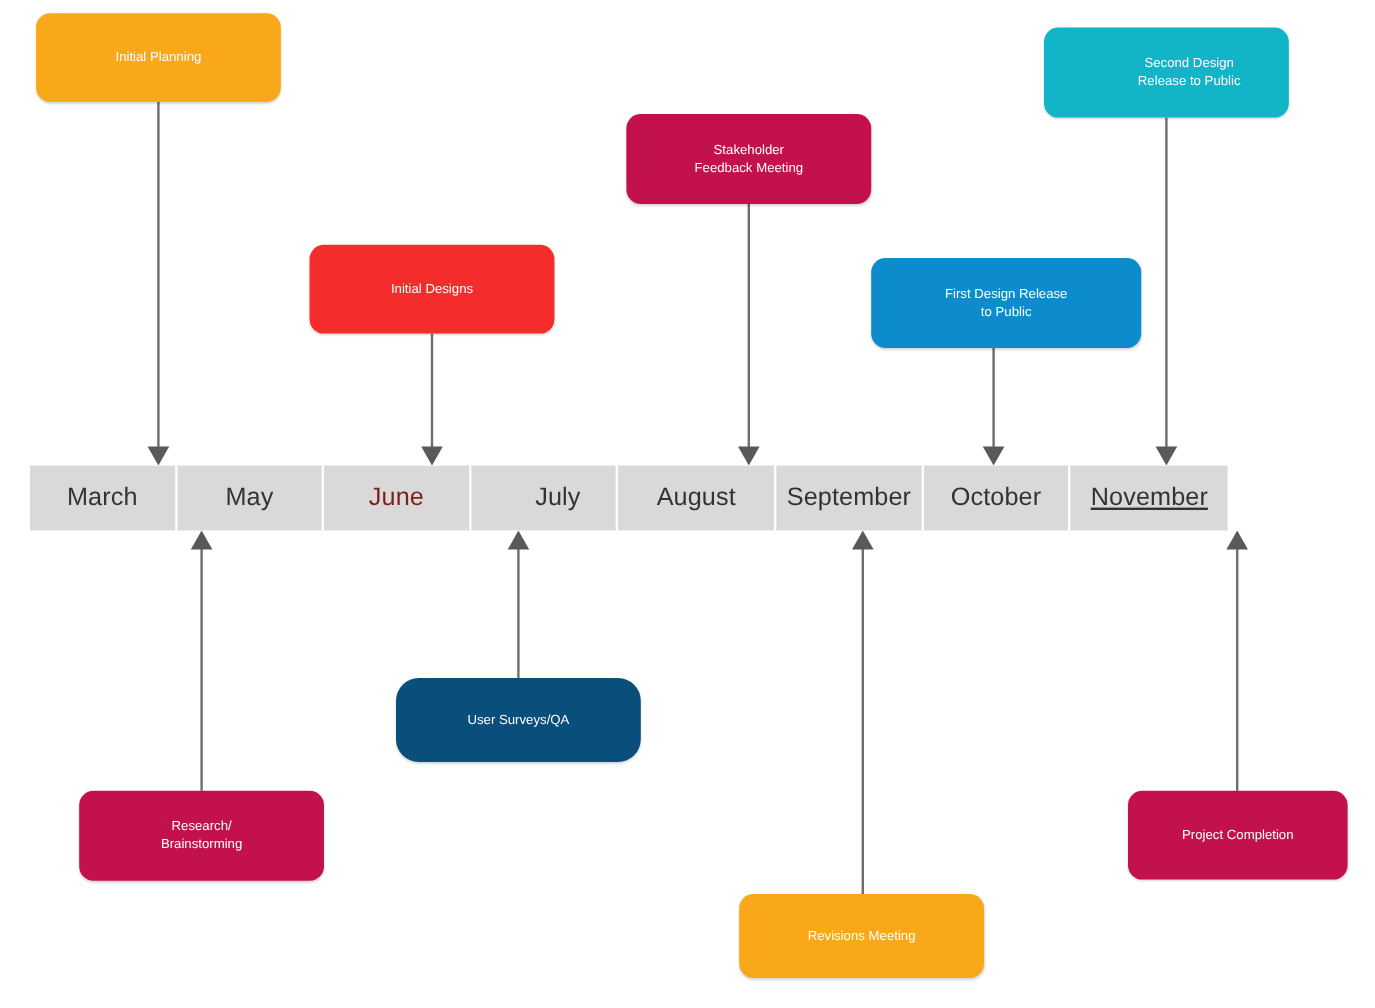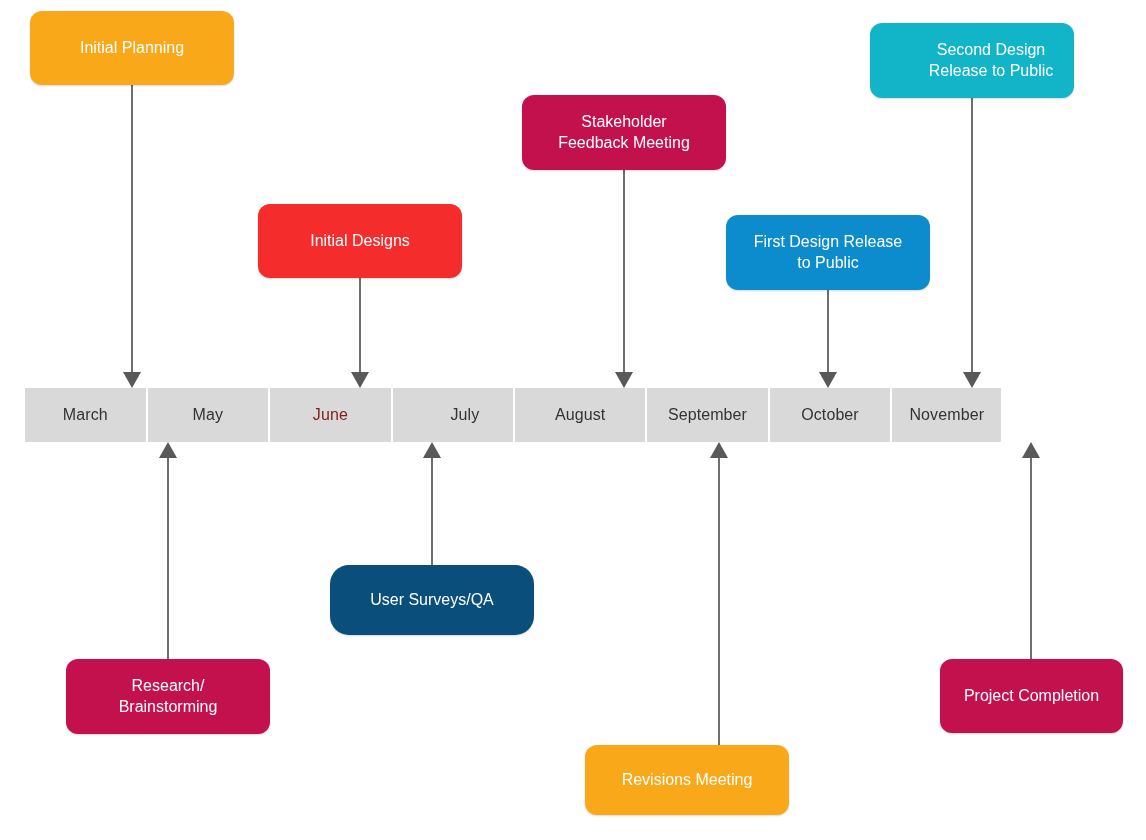--- a/index.html
+++ b/index.html
@@ -28,41 +28,41 @@
 
   
   #timeline-axis {
     position: absolute;
     display: flex;
     flex-direction: row;
   }
   .month-cell {
     background: #d9d9d9;
     color: #333333;
-    font-size: 16px;
+    font-size: 21px;
     display: flex;
     align-items: center;
     justify-content: center;
     box-sizing: border-box;
     border-right: 2px solid #ffffff;
     letter-spacing: .1px;
   }
   .month-cell:last-child { border-right: none; }
 
   
   .milestone {
     position: absolute;
     box-sizing: border-box;
     border-radius: 12px;
     display: flex;
     align-items: center;
     justify-content: center;
     text-align: center;
     color: #ffffff;
-    font-size: 16px;
+    font-size: 11px;
     line-height: 1.28;
     padding: 6px 10px;
     white-space: pre-line;
     box-shadow: 0 1px 2px rgba(0,0,0,0.16);
   }
 </style>
 </head>
 <body>
 
 <div id="canvas">
@@ -107,32 +107,32 @@
     </svg>
 
   <div id="timeline-axis" style="left: 25px; top: 388px; width: 1103px; height: 54px;">
       <div class="month-cell" style="width: 122.556px; height: 54px; background: rgb(217, 217, 217); color: rgb(51, 51, 51);">March</div>
       <div class="month-cell" style="width: 122.556px; height: 54px; background: rgb(217, 217, 217); color: rgb(51, 51, 51);">May</div>
       <div class="month-cell" style="width: 122.556px; height: 54px; background: rgb(217, 217, 217); color: #7f1d1d;">June</div>
       <div class="month-cell" style="width: 122.556px; height: 54px; background: rgb(217, 217, 217); color: rgb(51, 51, 51); padding-left: 24px;">July</div>
       <div class="month-cell" style="width: 132px; height: 54px; background: rgb(217, 217, 217); color: rgb(51, 51, 51);">August</div>
       <div class="month-cell" style="width: 122.556px; height: 54px; background: rgb(217, 217, 217); color: rgb(51, 51, 51);">September</div>
       <div class="month-cell" style="width: 122.556px; height: 54px; background: rgb(217, 217, 217); color: rgb(51, 51, 51);">October</div>
-      <div class="month-cell" style="width: 109px; height: 54px; background: rgb(217, 217, 217); color: rgb(51, 51, 51);">November</div>
+      <div class="month-cell" style="width: 131px; height: 54px; background: rgb(217, 217, 217); color: rgb(51, 51, 51); text-decoration: underline;">November</div>
     </div>
 
   <div id="milestones-layer">
       <div class="milestone" style="left: 30px; top: 11px; width: 204px; height: 74px; background: rgb(249, 168, 26);"><span>Initial Planning</span></div>
       <div class="milestone" style="left: 258px; top: 204px; width: 204px; height: 74px; background: rgb(244, 44, 44);"><span>Initial Designs</span></div>
       <div class="milestone" style="left: 522px; top: 95px; width: 204px; height: 75px; background: rgb(194, 17, 76);"><span>Stakeholder
 Feedback Meeting</span></div>
-      <div class="milestone" style="left: 726px; top: 215px; width: 204px; height: 75px; background: rgb(13, 140, 205);"><span>First Design Release
+      <div class="milestone" style="left: 726px; top: 215px; width: 225px; height: 75px; background: rgb(13, 140, 205);"><span>First Design Release
 to Public</span></div>
       <div class="milestone" style="left: 870px; top: 23px; width: 204px; height: 75px; background: rgb(18, 181, 200); padding-left: 48px;"><span>Second Design
 Release to Public</span></div>
       <div class="milestone" style="left: 66px; top: 659px; width: 204px; height: 75px; background: rgb(194, 17, 76);"><span>Research/
 Brainstorming</span></div>
       <div class="milestone" style="left: 330px; top: 565px; width: 204px; height: 70px; background: rgb(10, 79, 124); border-radius: 19px;"><span>User Surveys/QA</span></div>
-      <div class="milestone" style="left: 585px; top: 745px; width: 204px; height: 70px; background: rgb(249, 168, 26);"><span>Revisions Meeting</span></div>
+      <div class="milestone" style="left: 616px; top: 745px; width: 204px; height: 70px; background: rgb(249, 168, 26);"><span>Revisions Meeting</span></div>
       <div class="milestone" style="left: 940px; top: 659px; width: 183px; height: 74px; background: rgb(194, 17, 76);"><span>Project Completion</span></div>
     </div>
 
 </div>
 
 </body></html>

